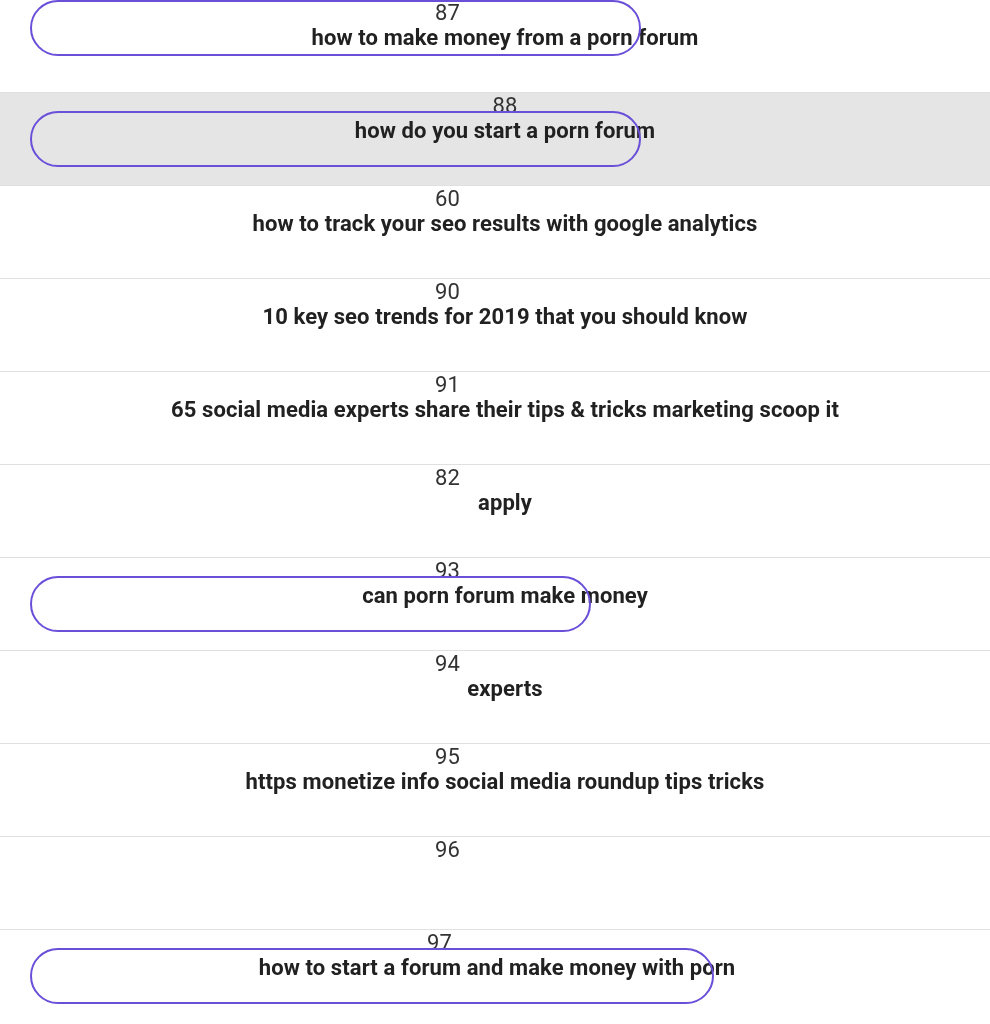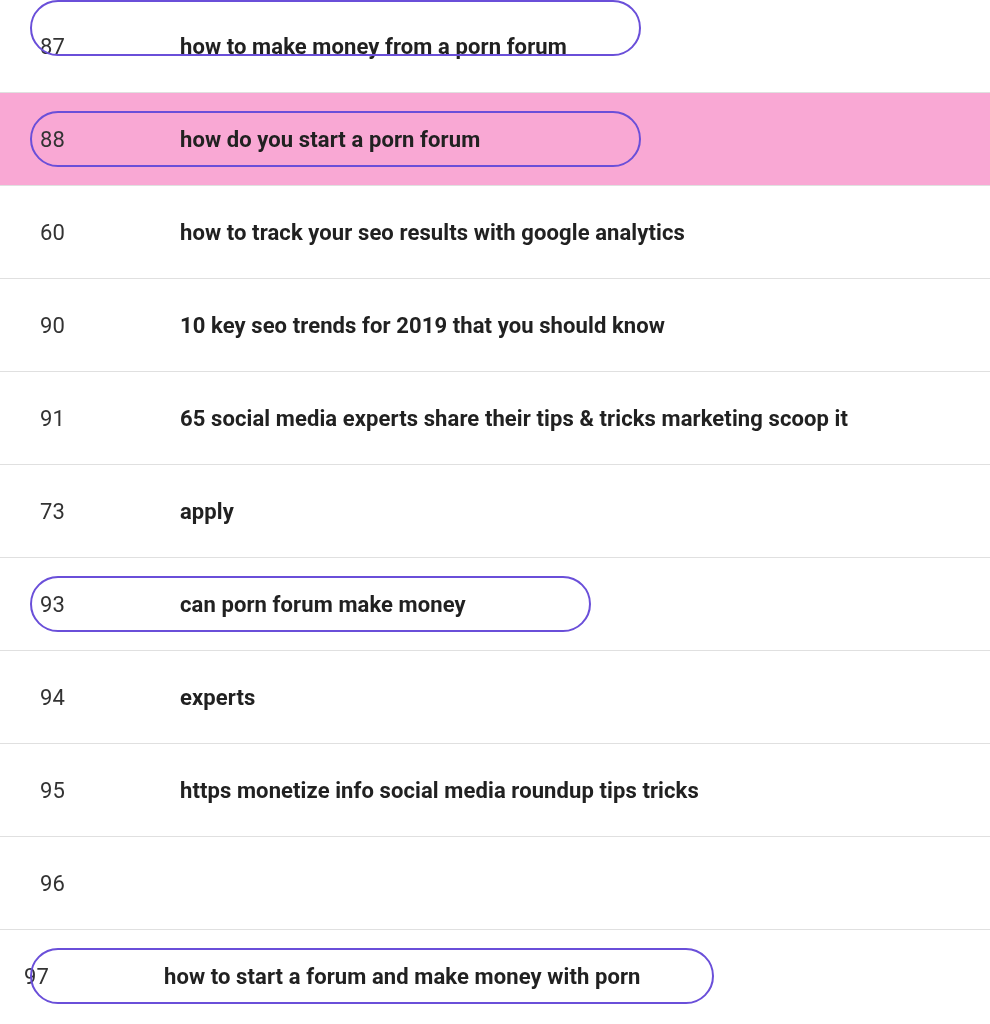--- a/index.html
+++ b/index.html
@@ -16,23 +16,25 @@
     .list {
       width: 100%;
     }
     .row {
       display: flex;
       align-items: center;
       height: 93px;
       border-bottom: 1px solid #e0e0e0;
       padding: 0 20px 0 40px;
       position: relative;
+      flex-direction: column;
     }
     .row.shaded {
-      background: #f9a8d4;
+      background: #e5e5e5;
+      text-align: center;
     }
     .row .num {
       width: 140px;
       font-size: 22px;
       color: #333;
       font-weight: 400;
       letter-spacing: 0.2px;
     }
     .row .text {
       font-size: 22px;
@@ -76,21 +78,21 @@
     <span class="num">90</span>
     <span class="text">10 key seo trends for 2019 that you should know</span>
   </div>
 
   <div class="row">
     <span class="num">91</span>
     <span class="text">65 social media experts share their tips &amp; tricks marketing scoop it</span>
   </div>
 
   <div class="row">
-    <span class="num">73</span>
+    <span class="num">82</span>
     <span class="text">apply</span>
   </div>
 
   <div class="row highlight h93">
     <span class="num">93</span>
     <span class="text">can porn forum make money</span>
   </div>
 
   <div class="row">
     <span class="num">94</span>

